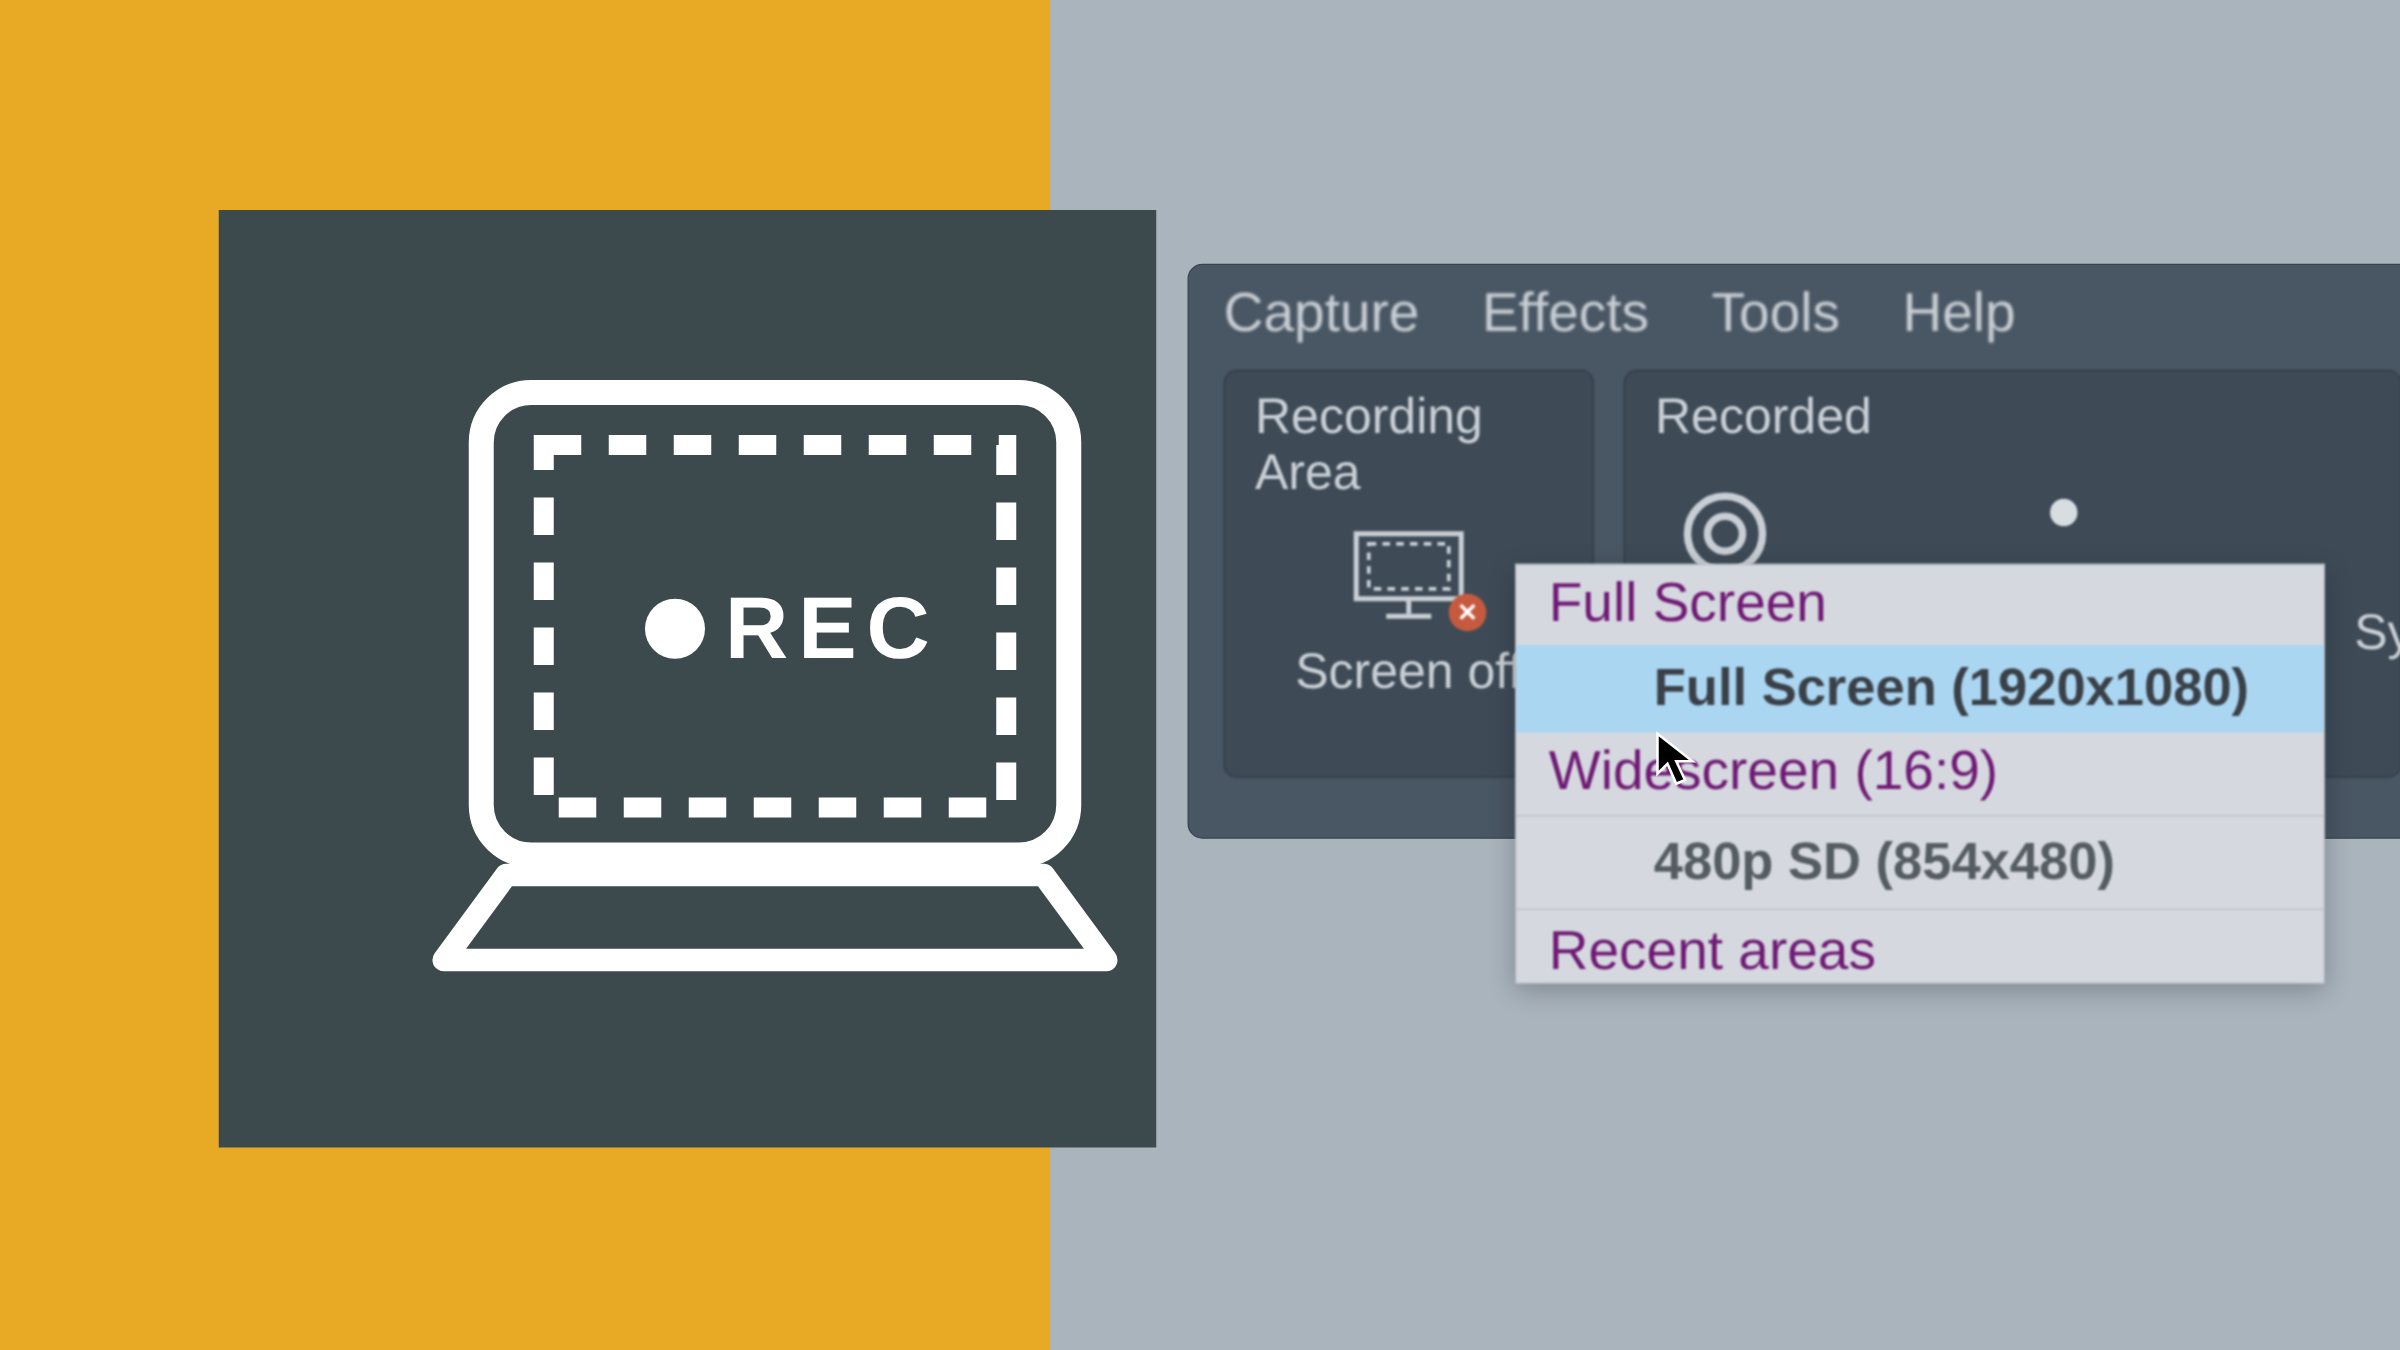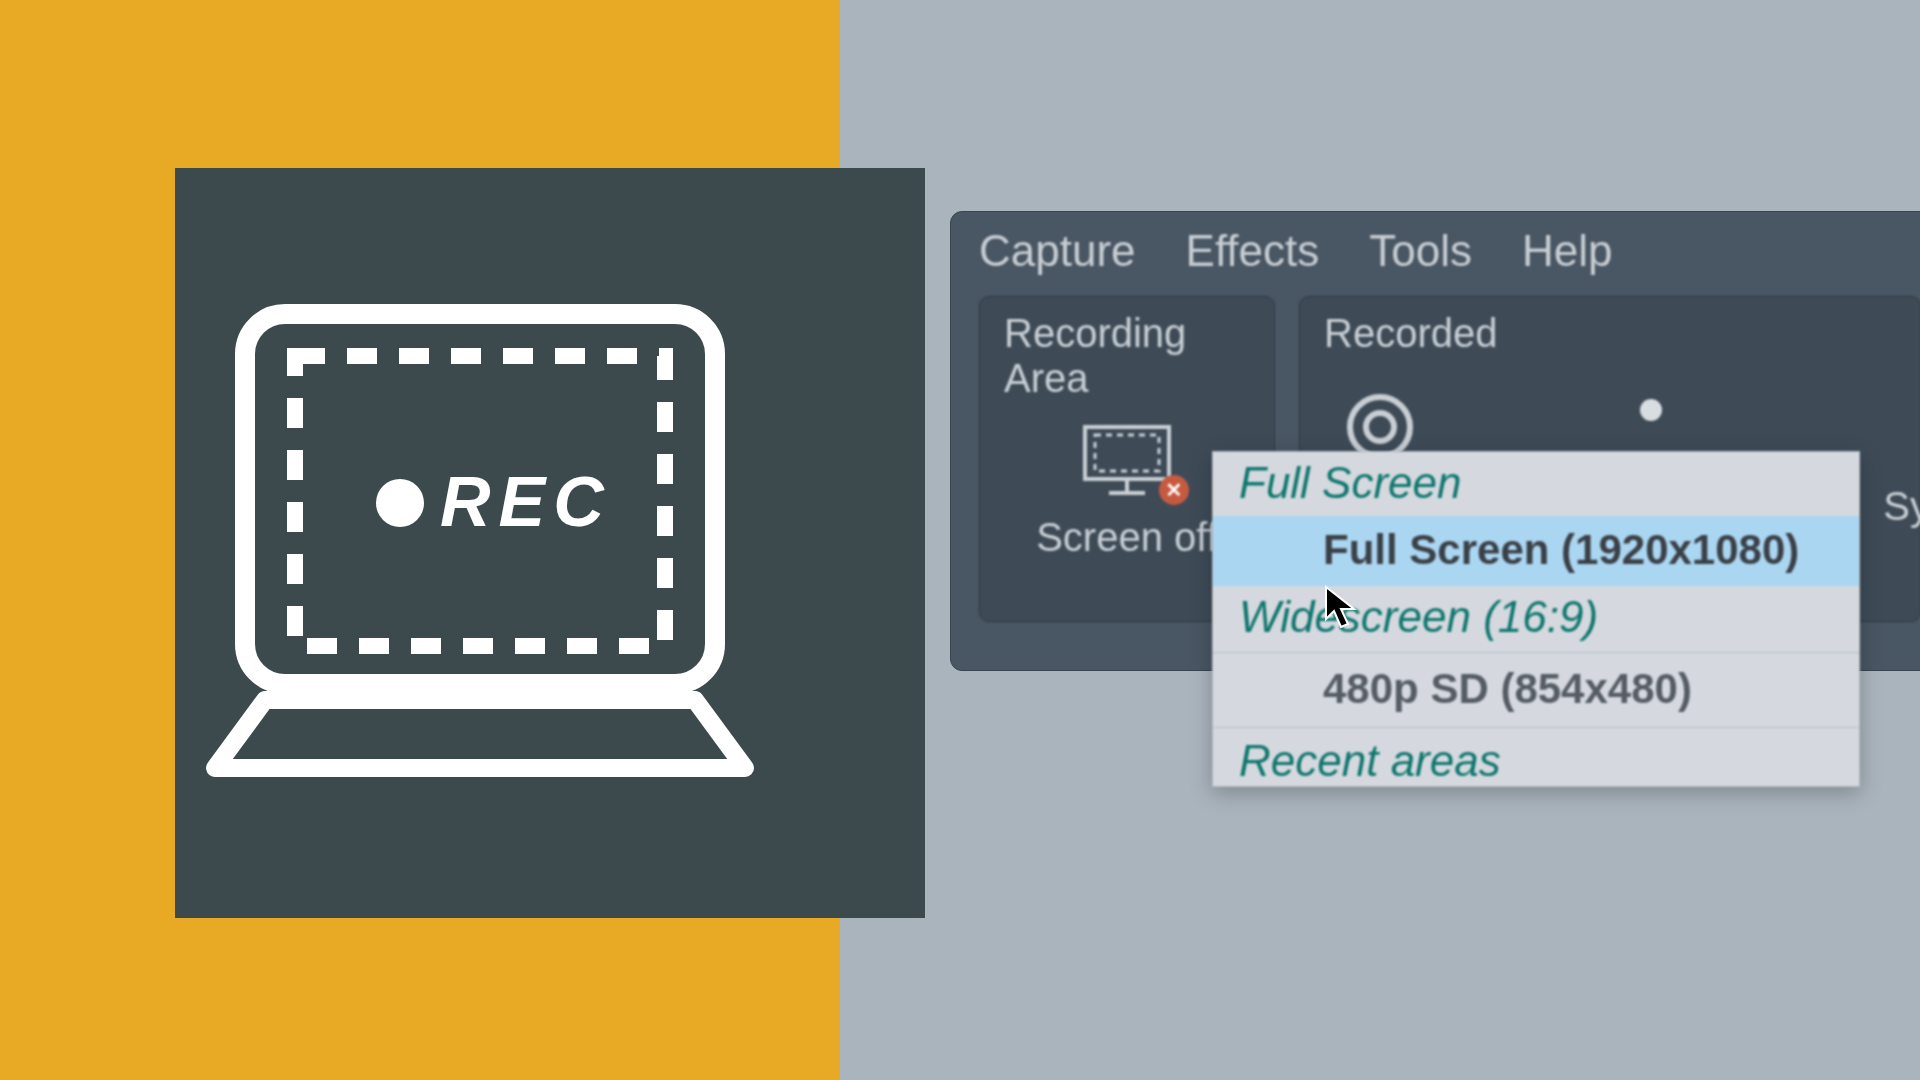--- a/index.html
+++ b/index.html
@@ -19,22 +19,21 @@
   }
   .logo-box {
     position: absolute;
     left: 175px;
     top: 168px;
     width: 750px;
     height: 750px;
     background: #3c4a4e;
     display: flex;
     align-items: center;
-    justify-content: flex-start;
-    font-style: italic;
+    justify-content: flex-end;
   }
   .laptop-svg { width: 610px; height: 490px; }
   .app-window {
     position: absolute;
     left: 950px;
     top: 211px;
     width: 1000px; 
     height: 460px;
     background: #495663;
     border-radius: 12px 0 0 12px;
@@ -106,22 +105,21 @@
     width: 648px;
     background: #d5d9df;
     border: 1px solid #aeb6bf;
     box-shadow: 0 6px 20px rgba(0,0,0,.25);
     color: #555c63;
     filter: blur(0.8px);
   }
   .dd-header {
     font-size: 44px;
     padding: 6px 26px 8px 26px;
-    color: #0f766e;
-    font-style: italic;
+    color: #701a75;
   }
   .dd-item {
     font-size: 42px;
     padding: 10px 26px 12px 110px;
     color: #555c63;
     cursor: pointer;
     font-weight: bold;
   }
   .dd-item.highlight {
     background: #abd6f2;

